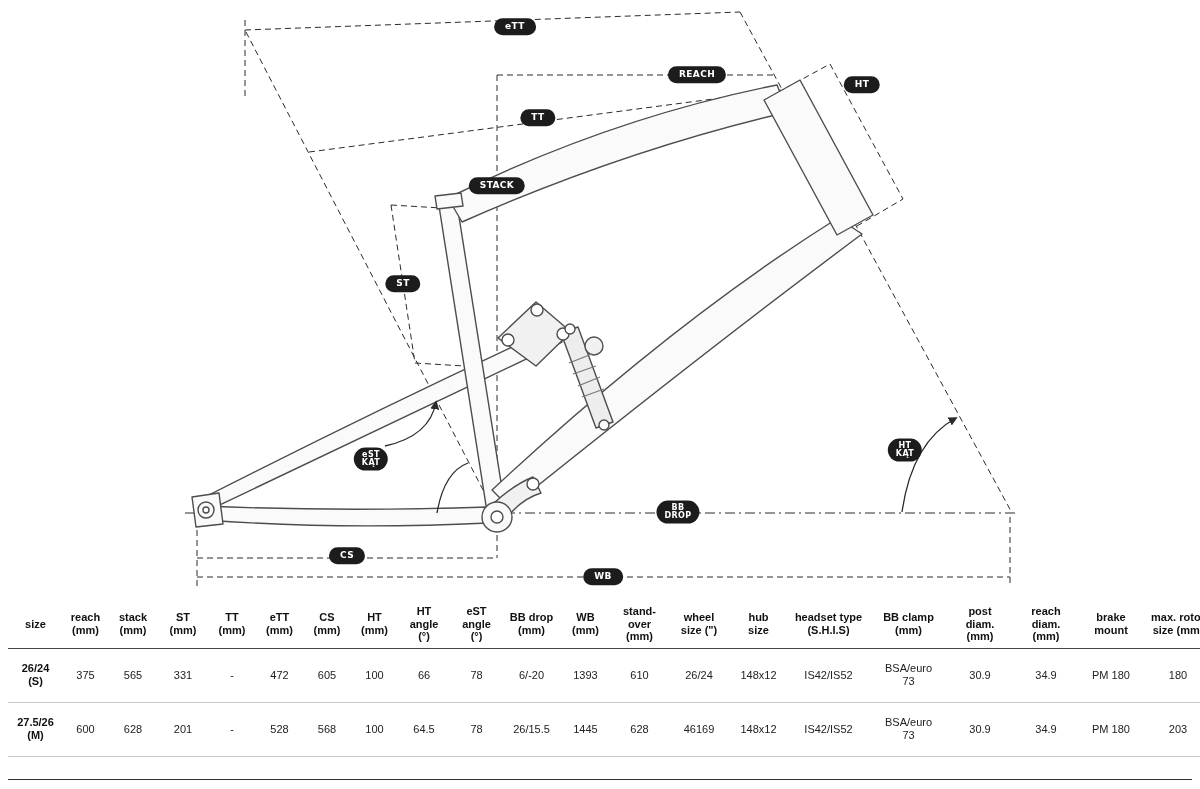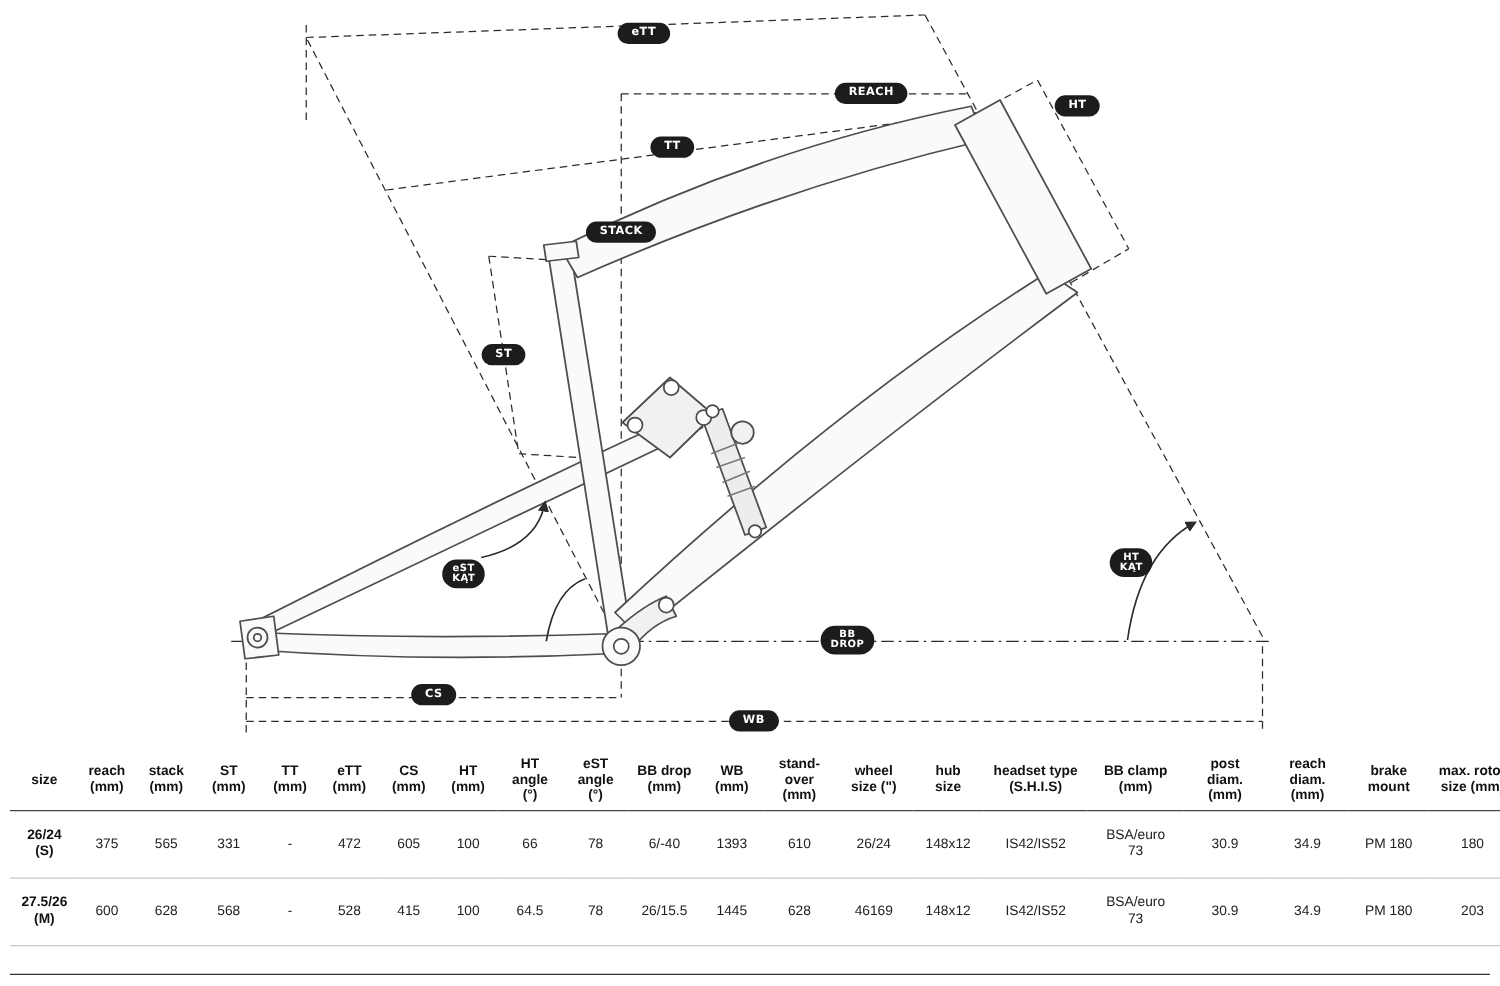--- a/index.html
+++ b/index.html
@@ -194,42 +194,42 @@
 (S)</td>
         <td>375</td>
         <td>565</td>
         <td>331</td>
         <td>-</td>
         <td>472</td>
         <td>605</td>
         <td>100</td>
         <td>66</td>
         <td>78</td>
-        <td>6/-40</td>
+        <td>6/-20</td>
         <td>1393</td>
         <td>610</td>
         <td>26/24</td>
         <td>148x12</td>
         <td>IS42/IS52</td>
         <td>BSA/euro
 73</td>
         <td>30.9</td>
         <td>34.9</td>
         <td>PM 180</td>
         <td>180</td>
       </tr>
       <tr>
         <td class="size">27.5/26
 (M)</td>
         <td>600</td>
         <td>628</td>
-        <td>568</td>
+        <td>201</td>
         <td>-</td>
         <td>528</td>
-        <td>415</td>
+        <td>568</td>
         <td>100</td>
         <td>64.5</td>
         <td>78</td>
         <td>26/15.5</td>
         <td>1445</td>
         <td>628</td>
         <td>46169</td>
         <td>148x12</td>
         <td>IS42/IS52</td>
         <td>BSA/euro

